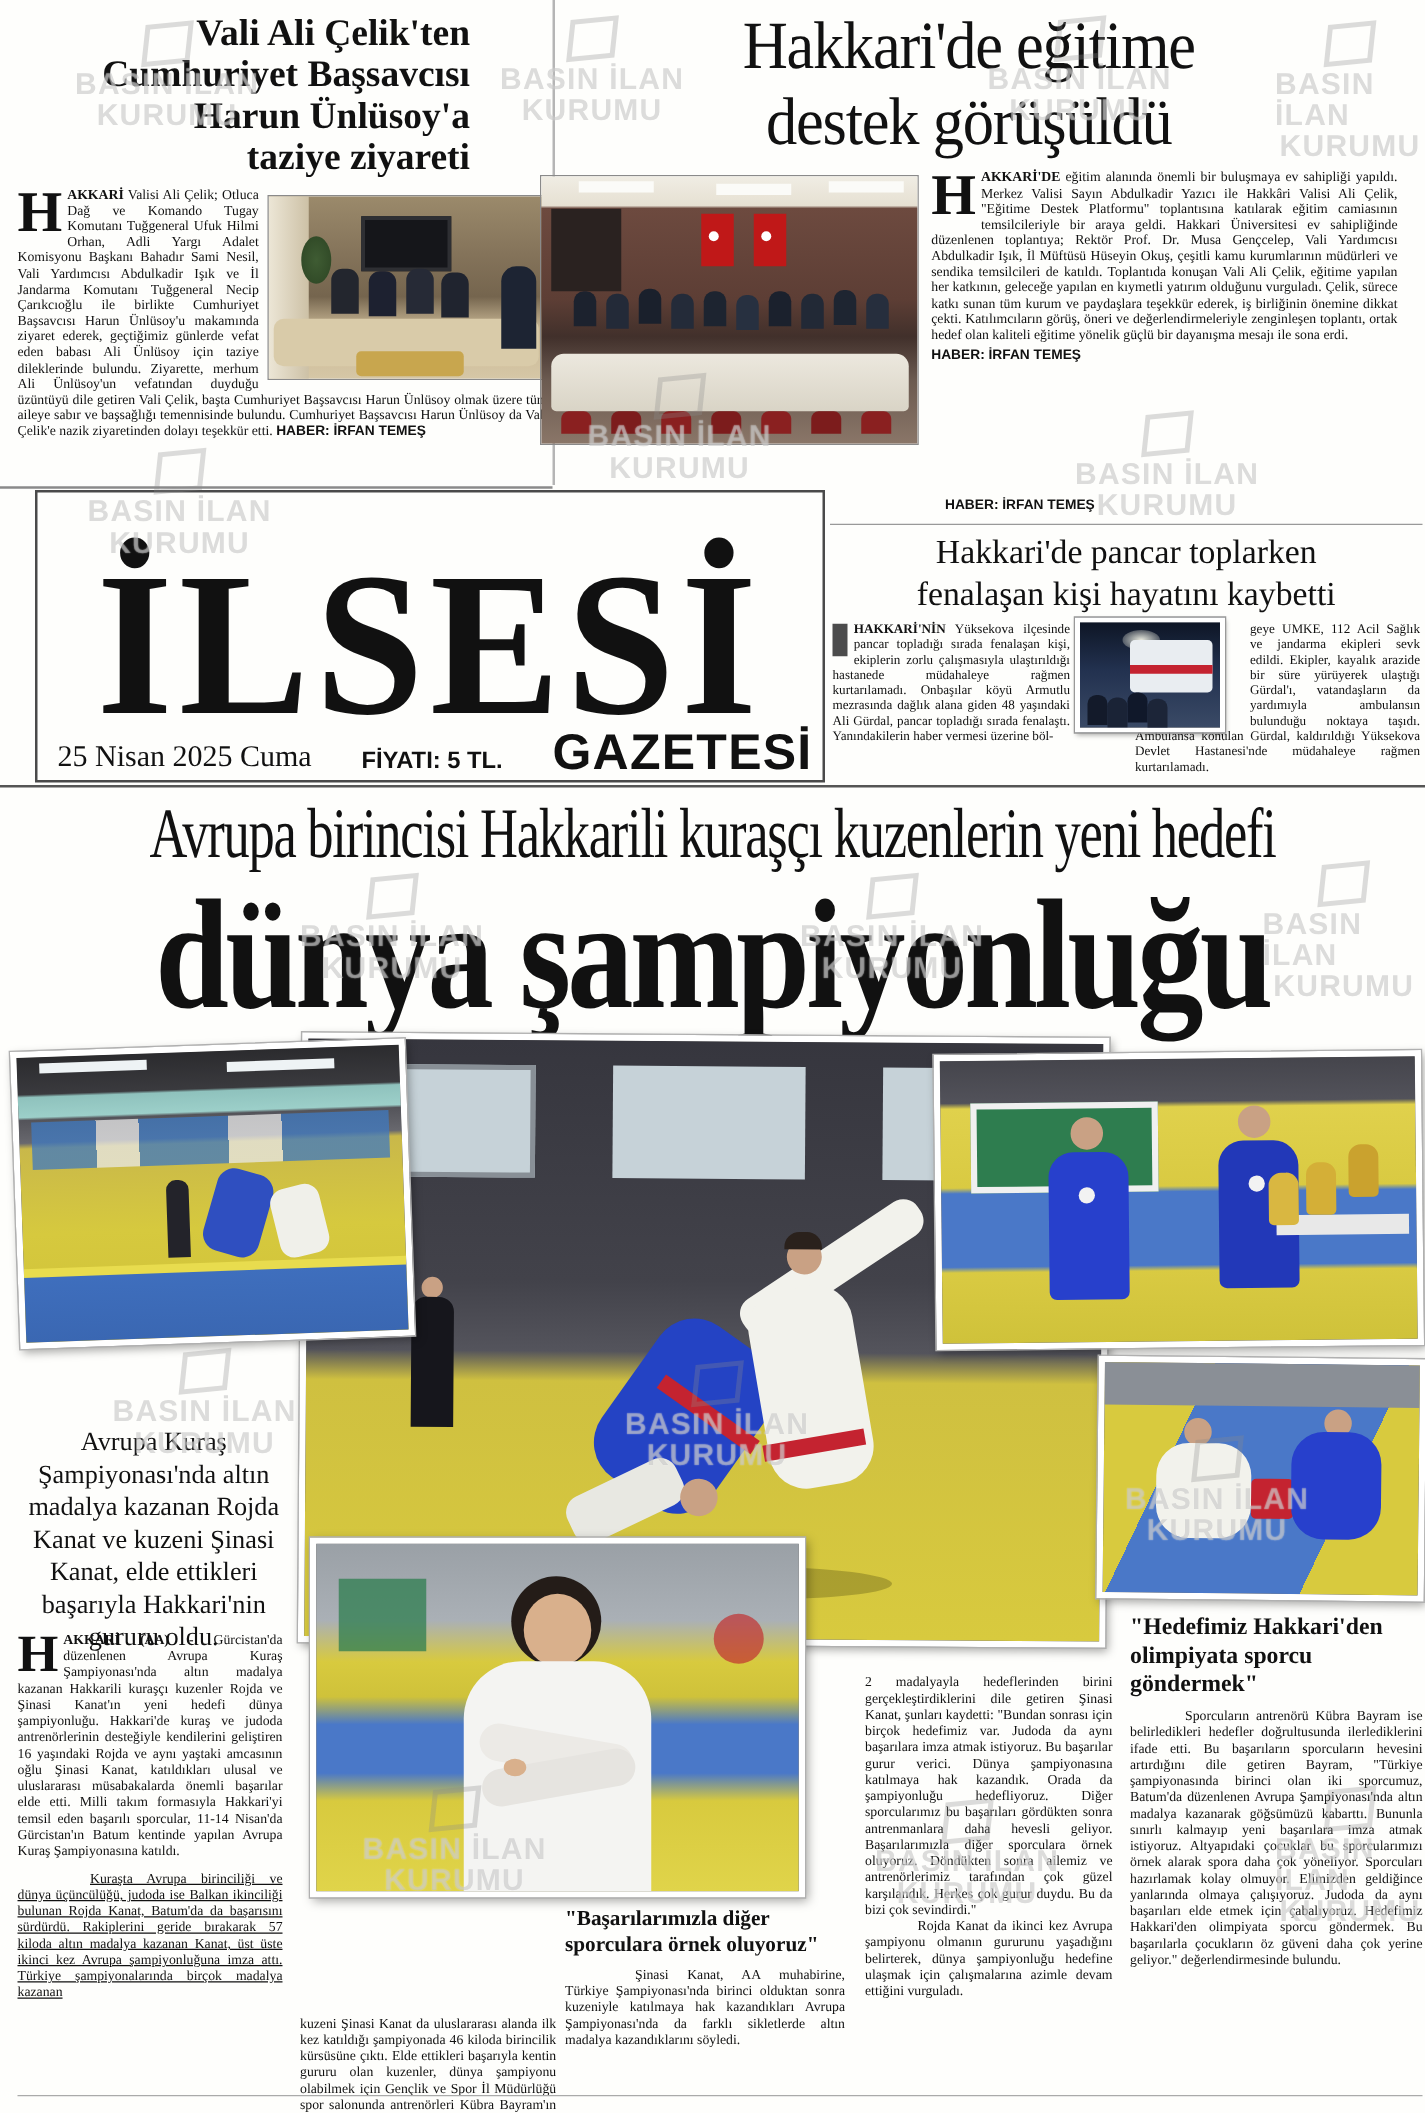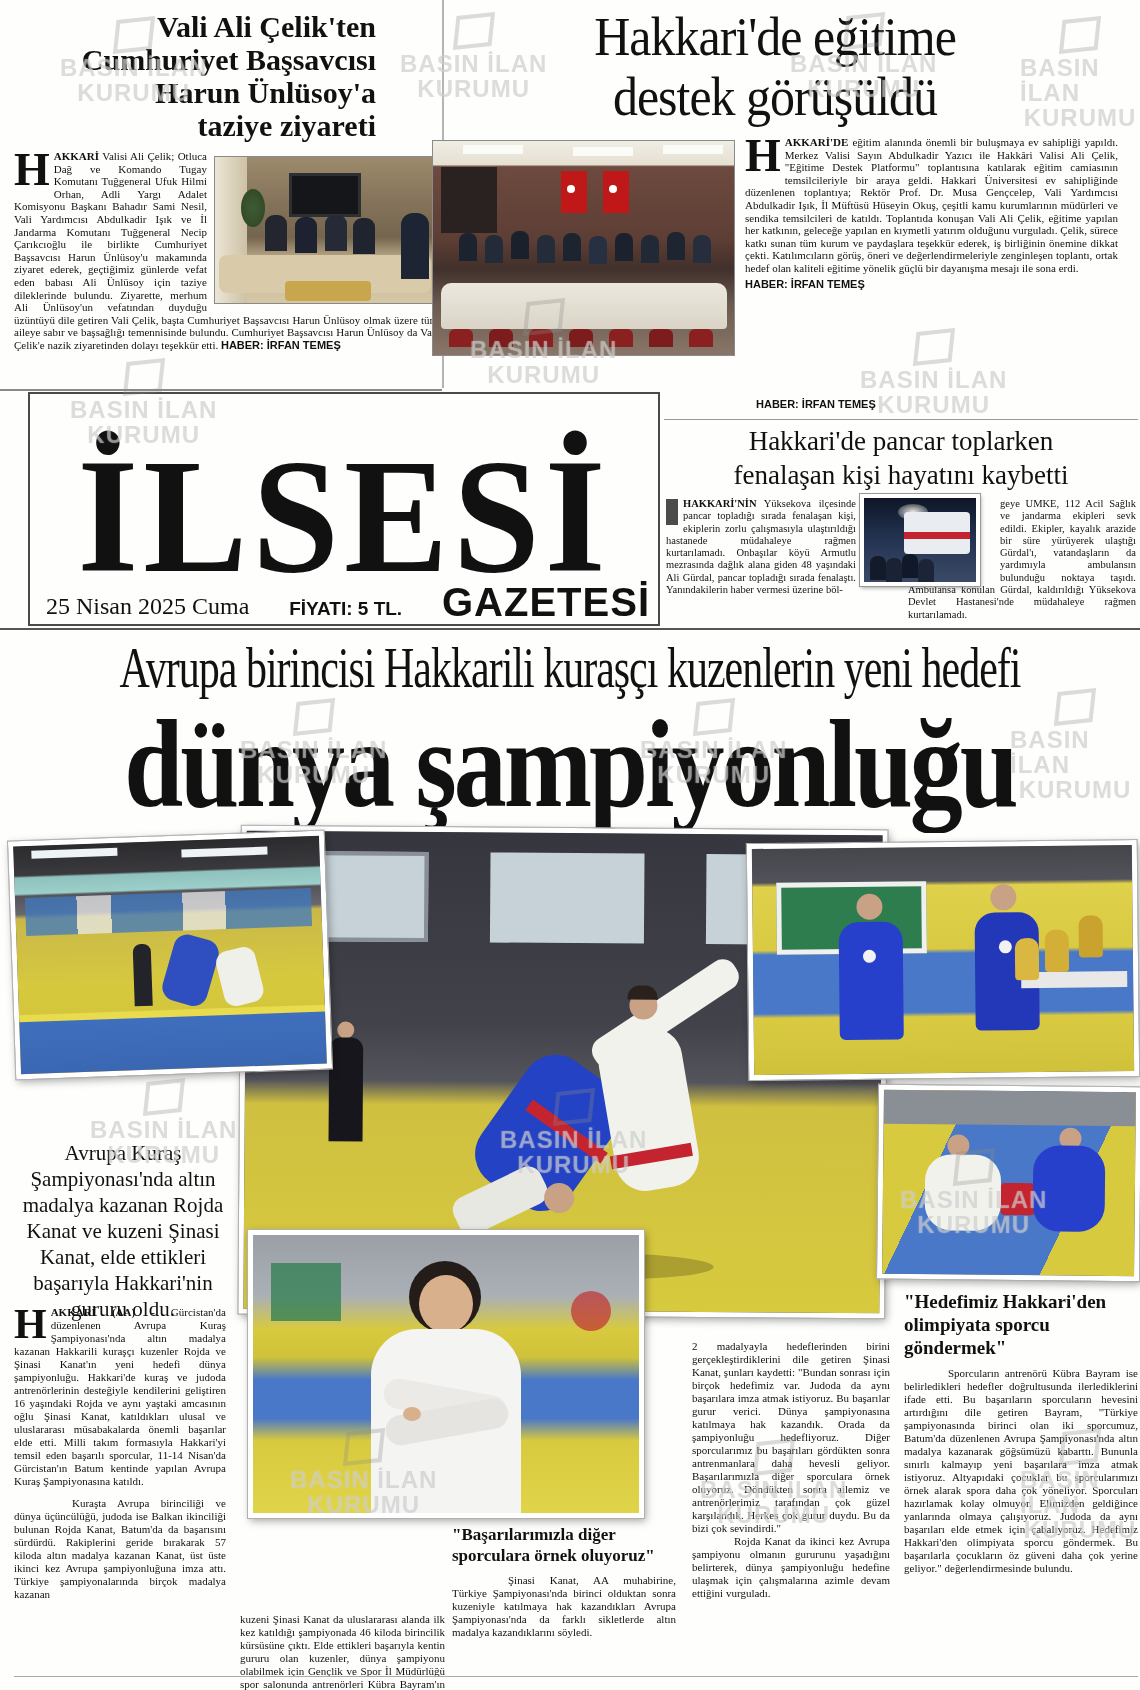--- a/index.html
+++ b/index.html
@@ -71,21 +71,21 @@
   #ph-gym{left:12px;top:836px;width:306px;height:228px;transform:rotate(-2deg);z-index:4;}
   #ph-main{left:240px;top:828px;width:636px;height:478px;transform:rotate(.4deg);z-index:2;}
   #ph-troph{left:748px;top:842px;width:380px;height:226px;transform:rotate(-.6deg);z-index:3;}
   #ph-sit{left:878px;top:1086px;width:252px;height:184px;transform:rotate(.6deg);z-index:3;}
   #ph-coach{left:248px;top:1230px;width:386px;height:278px;z-index:5;}
   .shape{position:absolute;}
   
   .caption{left:12px;top:1140px;width:222px;text-align:center;font-size:21px;line-height:26px;}
   .col{font-size:11px;line-height:13px;text-align:justify;}
   .col1{left:14px;top:1306px;width:212px;}
-  .col1 .p2{margin-top:9px;text-indent:58px;}
+  .col1 .p2{margin-top:9px;text-indent:58px;text-decoration:underline;}
   .col2{left:240px;top:1613px;width:205px;}
   .col3{left:452px;top:1524px;width:224px;}
   .col3 h3,.col5 h3{margin:0 0 8px;font-weight:bold;font-size:17px;line-height:21px;text-align:left;}
   .col3 .p1{text-indent:56px;}
   .col4{left:692px;top:1340px;width:198px;}
   .col4 .p2{text-indent:42px;}
   .col5{left:904px;top:1290px;width:234px;}
   .col5 h3{font-size:19px;line-height:23px;}
   .col5 .p1{text-indent:44px;}
   p{margin:0;}

